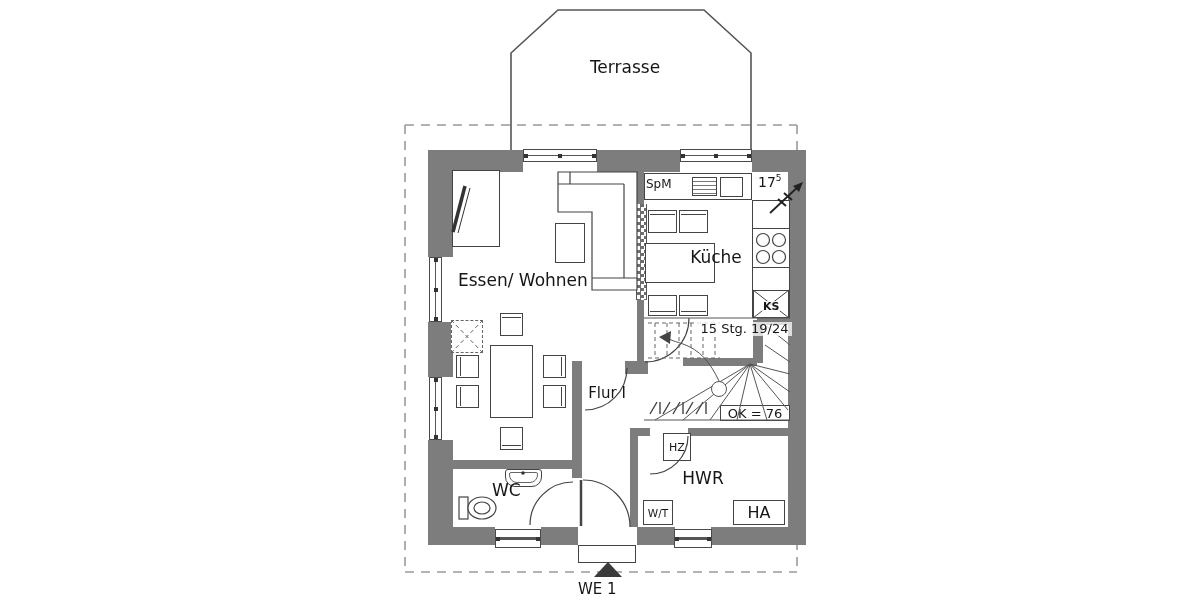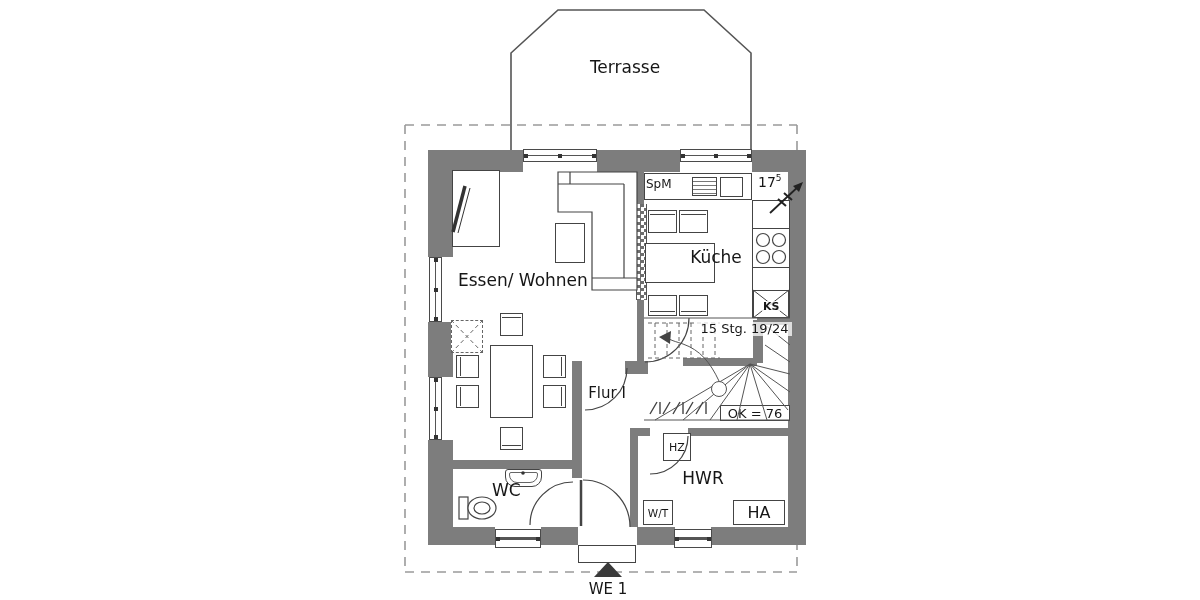--- a/index.html
+++ b/index.html
@@ -220,15 +220,15 @@
   <div class="lbl big" style="left:458px;top:271px;width:124px;text-align:center">Essen/ Wohnen</div>
   <div class="lbl big" style="left:680px;top:248px;width:72px;text-align:center">Küche</div>
   <div class="lbl" style="left:583px;top:385px;width:48px;text-align:center;font-size:15px">Flur I</div>
   <div class="lbl big" style="left:492px;top:481px;width:36px;text-align:left">WC</div>
   <div class="lbl big" style="left:680px;top:469px;width:46px;text-align:center">HWR</div>
 
   <div class="lbl" style="left:646px;top:178px;font-size:12px">SpM</div>
   <div class="lbl sml" style="left:762px;top:301px;background:rgba(255,255,255,.8);padding:0 1px">KS</div>
   <div class="lbl med" style="left:697px;top:322px;width:95px;text-align:center;background:rgba(255,255,255,.75)">15 Stg. 19/24</div>
   <div class="lbl" style="left:758px;top:174px;font-size:14px"><span>17</span><sup style="font-size:9px">5</sup></div>
-  <div class="lbl" style="left:578px;top:581px;width:60px;text-align:center;font-size:15px">WE 1</div>
+  <div class="lbl" style="left:578px;top:581px;width:60px;text-align:left;font-size:15px">WE 1</div>
 
 </div>
 
 </body></html>

